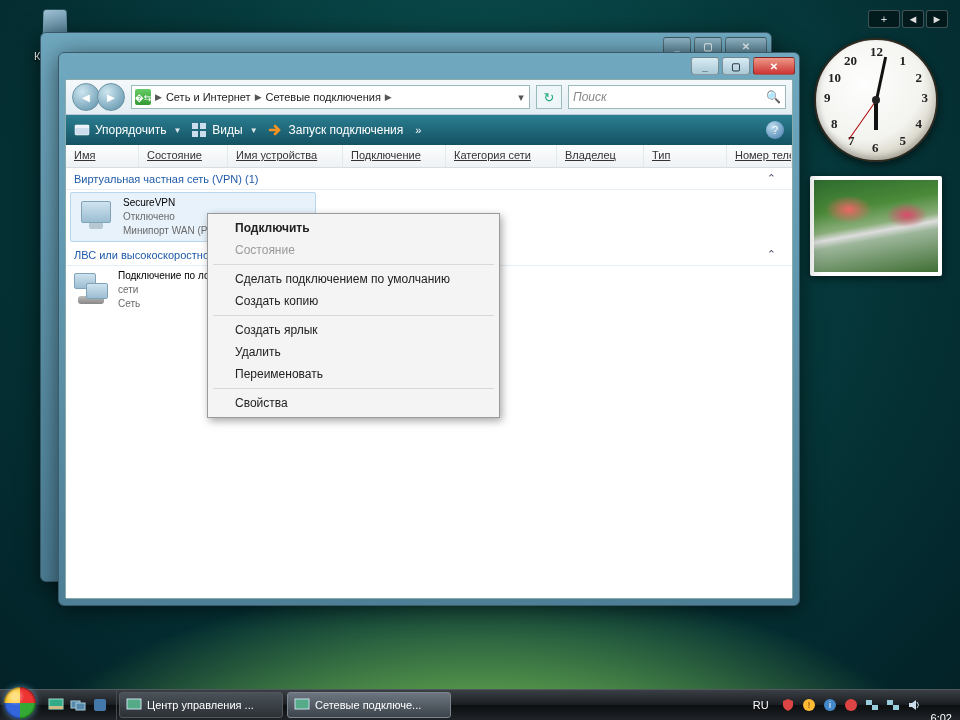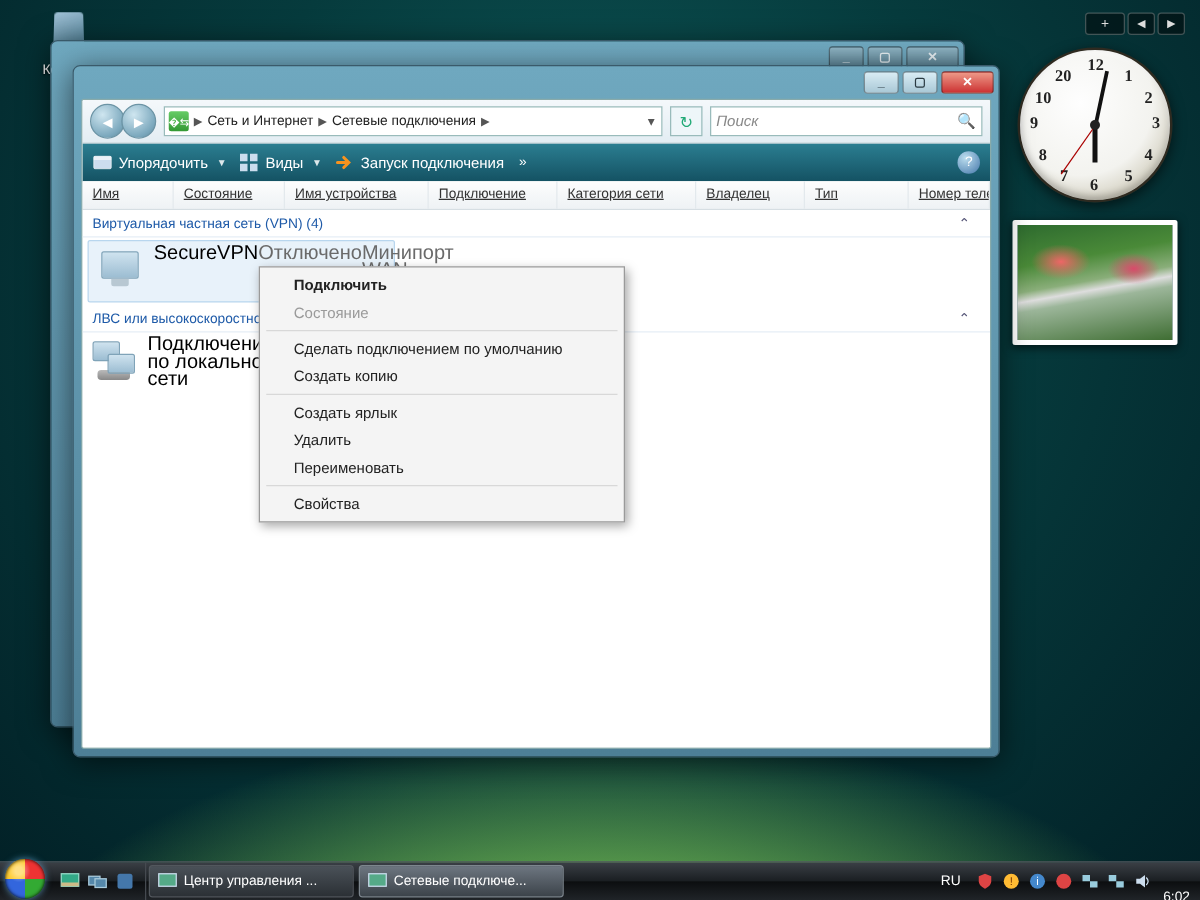--- a/index.html
+++ b/index.html
@@ -72,21 +72,21 @@
   .group-hdr{color:#1e5aa8;font-size:11px;padding:4px 8px;border-bottom:1px solid #e6eef6;display:flex;align-items:center;}
   .group-hdr .coll{margin-left:auto;color:#557;font-size:11px;padding-right:8px;}
   .item{display:flex;align-items:center;gap:8px;padding:3px 8px;width:230px;}
   .item.sel{background:#e8f2fa;border:1px solid #b8d6ee;border-radius:2px;margin:2px 4px;width:228px;}
   .item .iico{width:36px;height:36px;flex-shrink:0;position:relative;}
   .iico.mon:before{content:"";position:absolute;left:2px;top:2px;width:28px;height:20px;background:linear-gradient(#cfe3ef,#9cbdd2);border:1px solid #7fa3b8;border-radius:2px;}
   .iico.mon:after{content:"";position:absolute;left:10px;top:24px;width:14px;height:6px;background:#b8c8d2;border-radius:0 0 2px 2px;}
   .iico.net:before{content:"";position:absolute;left:0;top:1px;width:20px;height:14px;background:linear-gradient(#cfe3ef,#9cbdd2);border:1px solid #7fa3b8;border-radius:2px;}
   .iico.net:after{content:"";position:absolute;left:12px;top:11px;width:20px;height:14px;background:linear-gradient(#cfe3ef,#9cbdd2);border:1px solid #7fa3b8;border-radius:2px;}
   .iico.net .plug{position:absolute;left:4px;top:24px;width:26px;height:8px;background:linear-gradient(#bbb,#888);border-radius:3px;}
-  .item .txt{display:flex;flex-direction:row;line-height:14px;font-size:16px;}
+  .item .txt{display:flex;flex-direction:column;line-height:14px;font-size:10px;}
   .item .t1{color:#000;}
   .item .t2,.item .t3{color:#6a6a6a;}
   
   .ctx{position:absolute;left:207px;top:213px;width:285px;background:#f4f4f4;border:1px solid #9a9a9a;box-shadow:2px 3px 8px rgba(0,0,0,.35);padding:3px;font-size:12px;z-index:50;}
   .ctx .mi{padding:4px 24px;color:#222;}
   .ctx .mi.bold{font-weight:bold;}
   .ctx .mi.dis{color:#9a9a9a;}
   .ctx hr{border:none;border-top:1px solid #d8d8d8;margin:3px 2px;}
   
   .taskbar{position:absolute;left:0;right:0;bottom:0;height:30px;
@@ -241,21 +241,21 @@
         <div style="width:98px">Имя устройства</div>
         <div style="width:86px">Подключение</div>
         <div style="width:94px">Категория сети</div>
         <div style="width:70px">Владелец</div>
         <div style="width:66px">Тип</div>
         <div style="flex:1">Номер телефона...</div>
       </div>
 
       <div class="content">
         <div class="group-hdr">
-          <span>Виртуальная частная сеть (VPN) (4)</span>
+          <span>Виртуальная частная сеть (VPN) (1)</span>
           <span class="coll">⌃</span>
         </div>
         <div class="item sel">
           <div class="iico mon"></div>
           <div class="txt">
             <span class="t1">SecureVPN</span>
             <span class="t2">Отключено</span>
             <span class="t3">Минипорт WAN (PPTP)</span>
           </div>
         </div>

